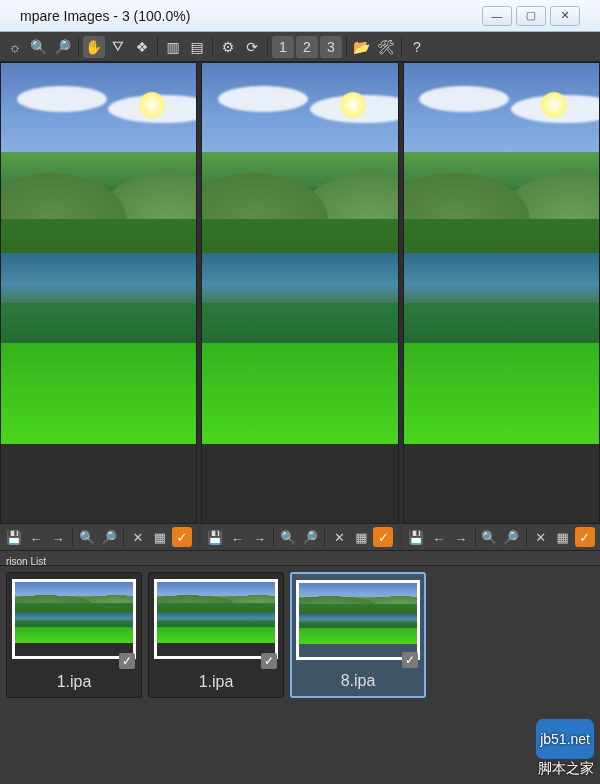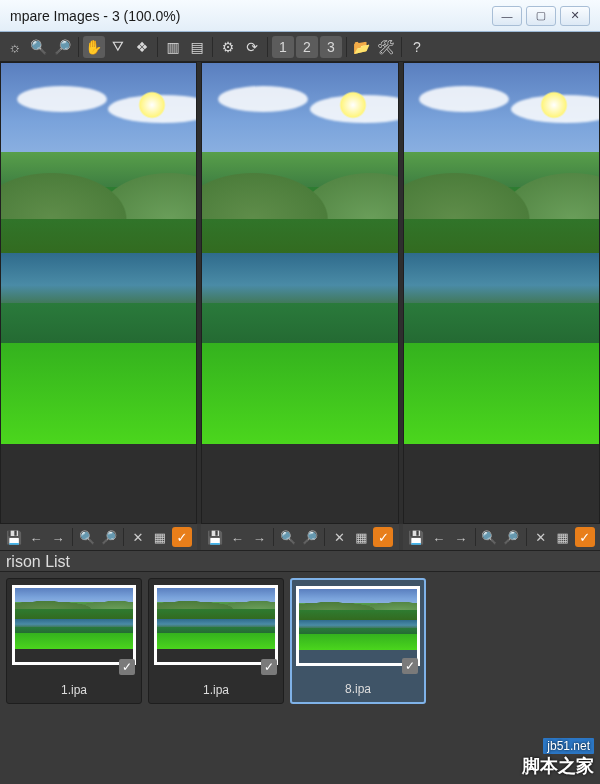--- a/index.html
+++ b/index.html
@@ -2,21 +2,21 @@
 <html><head>
 <meta charset="utf-8">
 <style>
 * { margin: 0; padding: 0; box-sizing: border-box; font-family: "Segoe UI", Tahoma, sans-serif; }
 html, body { width: 600px; height: 784px; overflow: hidden; background: #3a3a3a; }
 
 .window { width: 600px; height: 784px; display: flex; flex-direction: column; position: relative; }
 .titlebar {
   height: 32px; background: linear-gradient(#f6fbff,#e3eef8);
   display: flex; align-items: center; border-bottom: 1px solid #9cb8d4;
-  padding: 0 10px; color: #1a1a1a; font-size: 14px;
+  padding: 0 20px; color: #1a1a1a; font-size: 14px;
 }
 .titlebar .title { flex: 1; white-space: nowrap; overflow: hidden; }
 .winctl { display: flex; gap: 4px; }
 .winctl .btn {
   width: 30px; height: 20px; background: linear-gradient(#f9fcff,#dde9f5);
   border: 1px solid #a8bed6; border-radius: 3px; display:flex;align-items:center;justify-content:center;
   font-size: 11px; color:#445;
 }
 
 .toolbar {
@@ -60,43 +60,43 @@
   height: 26px; background:#3f3f3f; display:flex; align-items:center; padding:0 4px; gap:2px;
 }
 .pane-row { display:flex; }
 .pane-row > div { flex:1; }
 .pane-row > div + div { margin-left:4px; }
 .ptbtn { width:20px;height:20px;display:flex;align-items:center;justify-content:center;color:#ccc;font-size:13px;border-radius:3px;cursor:pointer;}
 .ptbtn.orange{background:#e87e1a;color:#fff;}
 .p-sep{width:1px;height:18px;background:#2a2a2a;margin:0 2px;}
 
 .list-header{
-  height:22px;background:#3f3f3f;color:#ddd;font-size:16px;line-height:22px;padding-left:6px;
+  height:16px;background:#3f3f3f;color:#ddd;font-size:10px;line-height:22px;padding-left:6px;
   border-top:1px solid #222;border-bottom:1px solid #222;
 }
 .thumb-row{
   height:150px;background:#3a3a3a;display:flex;gap:6px;padding:6px;align-items:flex-start;
 }
 .thumb{
   width:136px;height:126px;background:#2d2d2d;border:1px solid #1e1e1e;border-radius:3px;
   display:flex;flex-direction:column;align-items:center;justify-content:flex-start;padding:6px;position:relative;
 }
 .thumb.sel{border:2px solid #7fb2e8;background:#3f5467;}
 .thumb .timg{width:124px;height:80px;border:3px solid #fff;position:relative;overflow:hidden;}
 .thumb .timg .landscape{position:absolute;inset:0;}
 .thumb .timg .mountain{top:6%;}
 .thumb .check{position:absolute;right:6px;bottom:28px;width:16px;height:16px;background:#7a7a7a;color:#fff;font-size:12px;display:flex;align-items:center;justify-content:center;border-radius:2px;}
-.thumb .tname{margin-top:auto;color:#ddd;font-size:12px;}
+.thumb .tname{margin-top:auto;color:#ddd;font-size:16px;}
 
 .watermark{
   position:absolute;right:6px;bottom:6px;text-align:right;color:#fff;
   text-shadow:0 0 3px #000;pointer-events:none;
 }
-.watermark .line1{font-size:12px;background:#2b76c4;padding:1px 4px;border-radius:1px;display:inline-block;}
-.watermark .line2{font-size:18px;font-weight:bold;}
+.watermark .line1{font-size:14px;background:#2b76c4;padding:12px 4px;border-radius:7px;display:inline-block;}
+.watermark .line2{font-size:14px;font-weight:normal;}
 </style>
 </head>
 <body>
 
 <div class="window">
 
   <div class="titlebar">
     <span class="title">mpare Images - 3 (100.0%)</span>
     <div class="winctl">
       <div class="btn">—</div>

